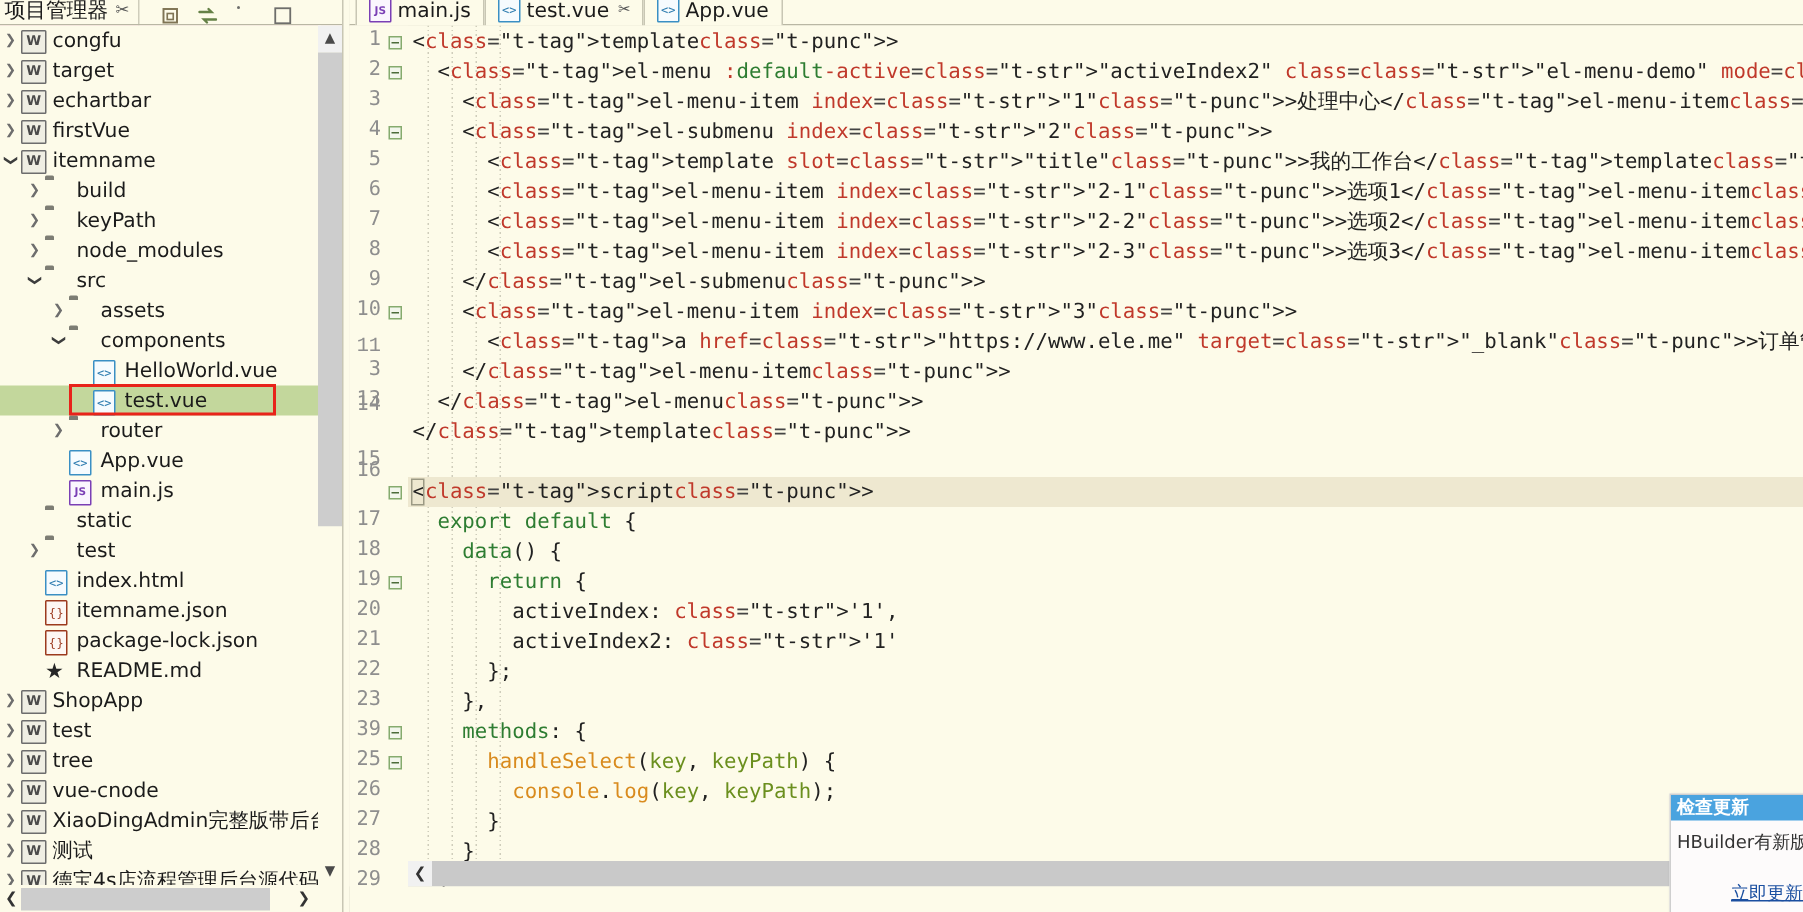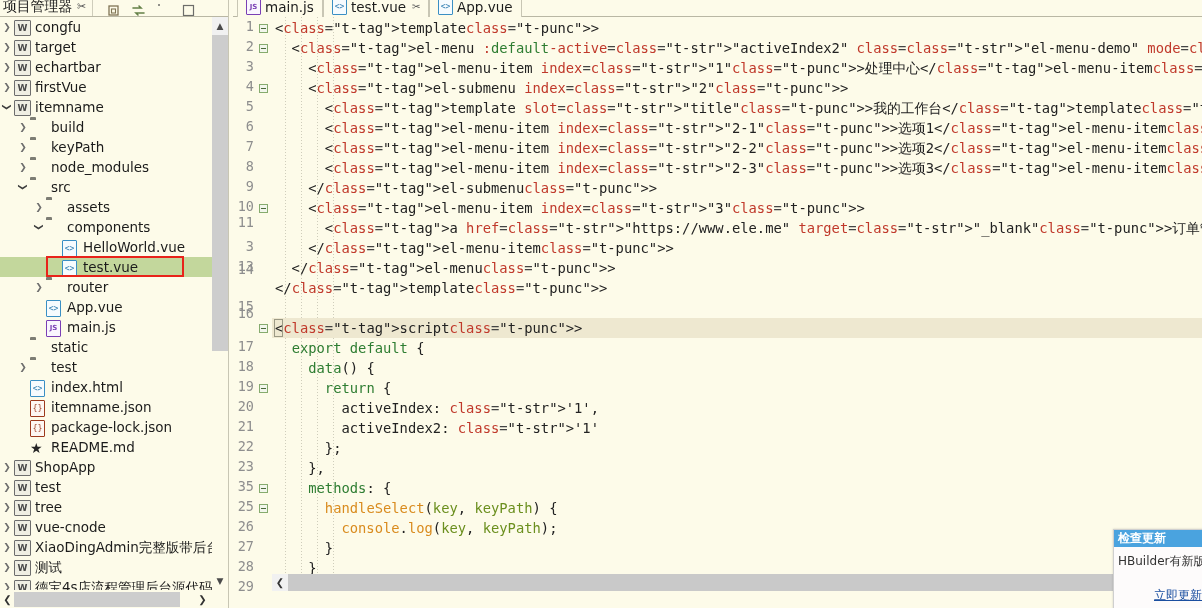--- a/index.html
+++ b/index.html
@@ -397,36 +397,36 @@
           <div class="gln" style="top: 41px;">3</div>
           <div class="gln" style="top: 61px;">4</div>
           <div class="fold" style="top: 67px;"></div>
           <div class="gln" style="top: 81px;">5</div>
           <div class="gln" style="top: 101px;">6</div>
           <div class="gln" style="top: 121px;">7</div>
           <div class="gln" style="top: 141px;">8</div>
           <div class="gln" style="top: 161px;">9</div>
           <div class="gln" style="top: 181px;">10</div>
           <div class="fold" style="top: 187px;"></div>
-          <div class="gln" style="top: 197px;">11</div>
+          <div class="gln" style="top: 207px; font-family: Liberation Mono, monospace;">11</div>
           <div class="gln" style="top: 221px;">3</div>
           <div class="gln" style="top: 241px;">13</div>
           <div class="gln" style="top: 244px;">14</div>
           <div class="gln" style="top: 281px;">15</div>
           <div class="gln" style="top: 288px;">16</div>
           <div class="fold" style="top: 307px;"></div>
           <div class="gln" style="top: 321px;">17</div>
           <div class="gln" style="top: 341px;">18</div>
           <div class="gln" style="top: 361px;">19</div>
           <div class="fold" style="top: 367px;"></div>
           <div class="gln" style="top: 381px;">20</div>
           <div class="gln" style="top: 401px;">21</div>
           <div class="gln" style="top: 421px;">22</div>
           <div class="gln" style="top: 441px;">23</div>
-          <div class="gln" style="top: 461px;">35</div>
+          <div class="gln" style="top: 461px;">39</div>
           <div class="fold" style="top: 467px;"></div>
           <div class="gln" style="top: 481px;">25</div>
           <div class="fold" style="top: 487px;"></div>
           <div class="gln" style="top: 501px;">26</div>
           <div class="gln" style="top: 521px;">27</div>
           <div class="gln" style="top: 541px;">28</div>
           <div class="gln" style="top: 561px;">29</div>
         </div>
       <div class="guide" style="left: 52px;"></div>
         <div class="guide" style="left: 68px;"></div>

